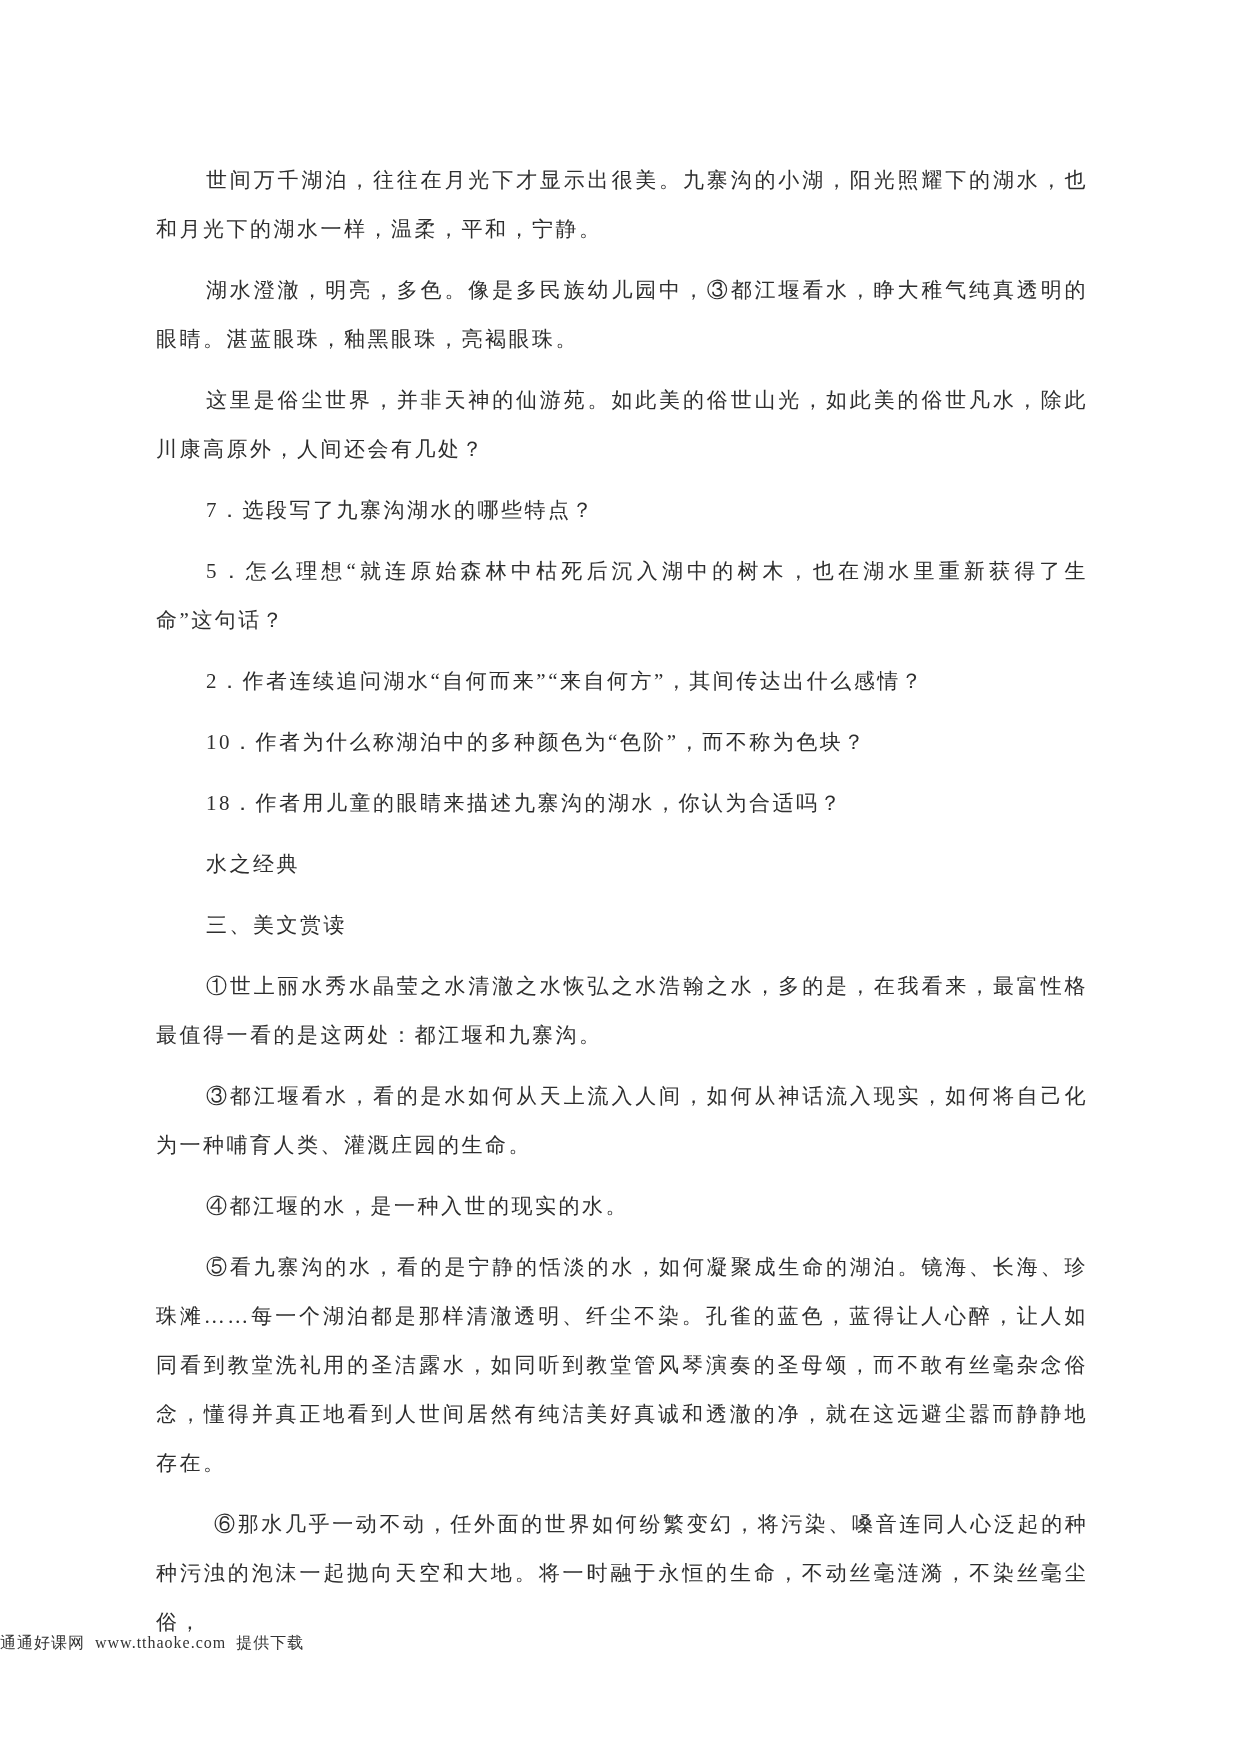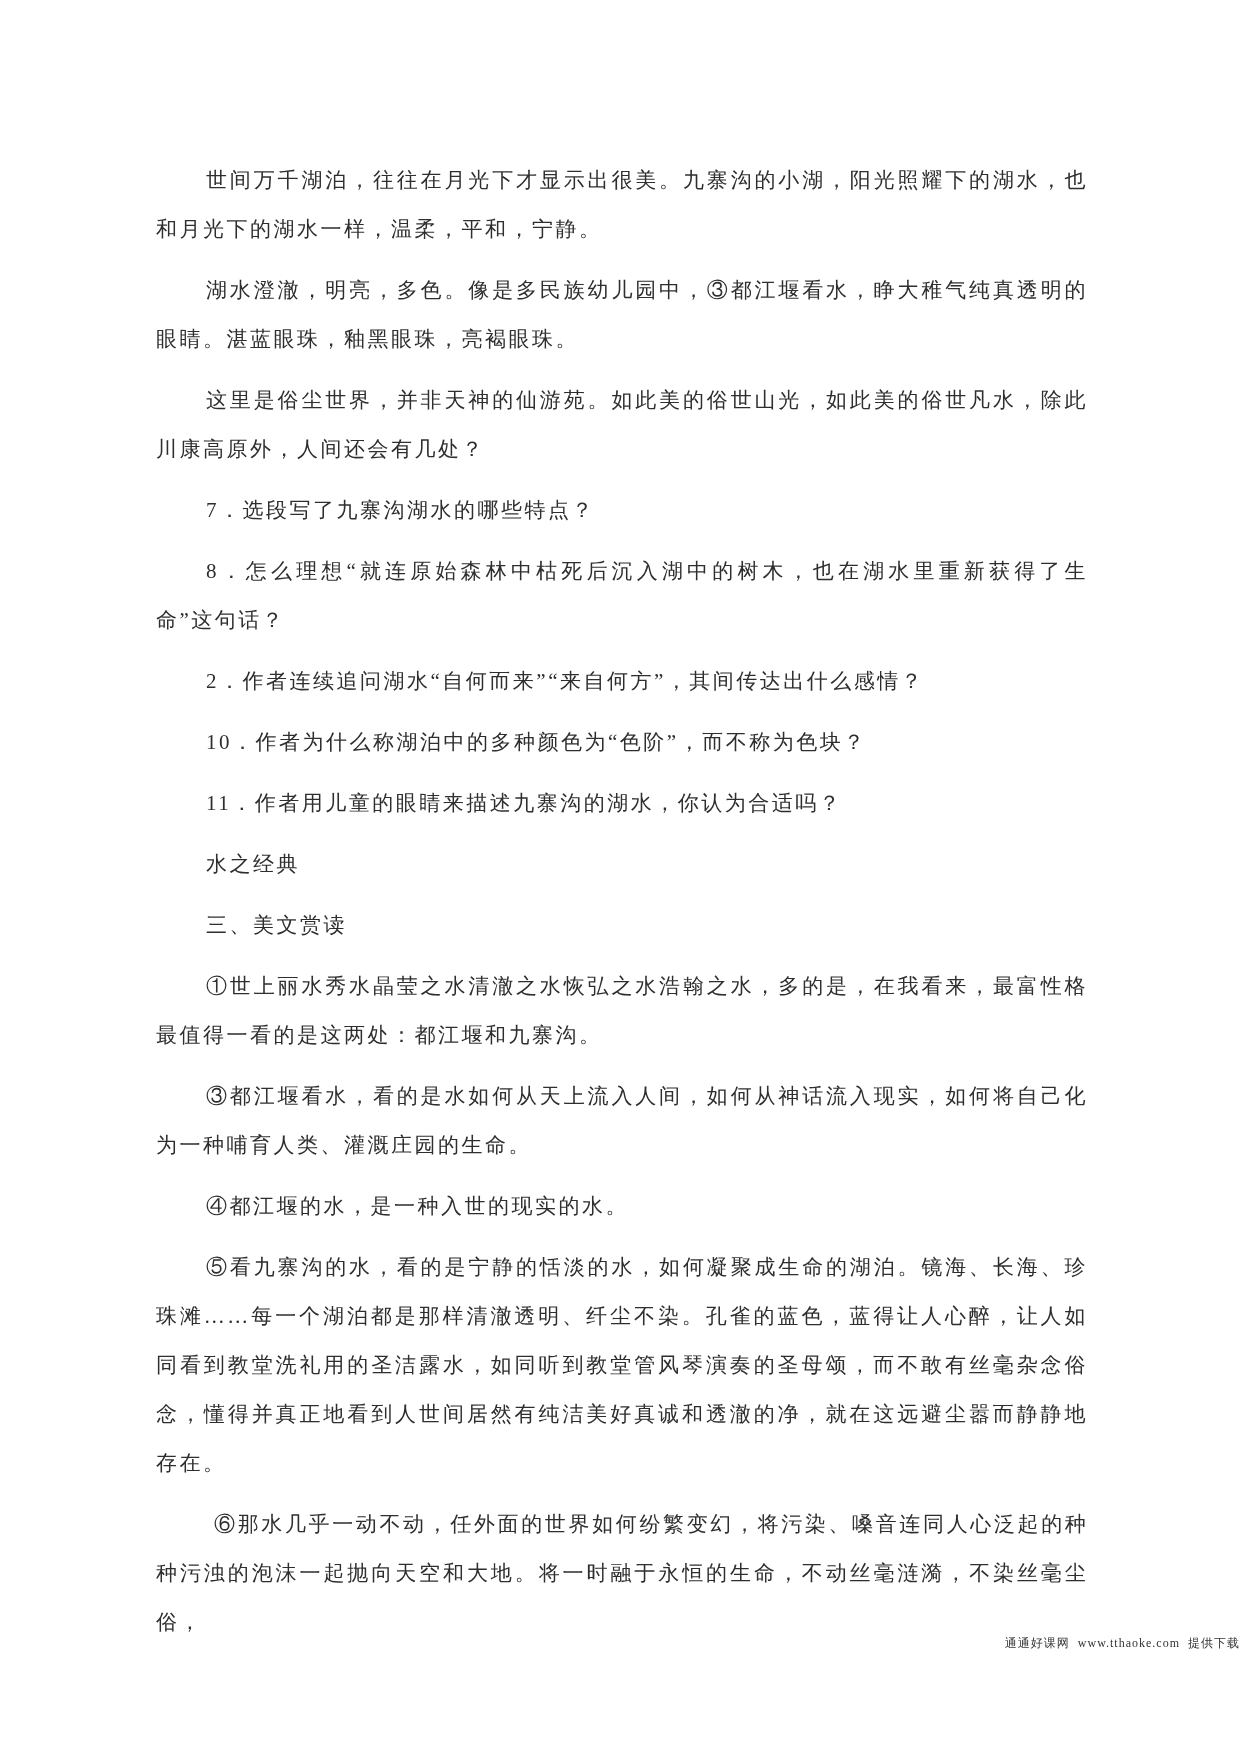--- a/index.html
+++ b/index.html
@@ -34,42 +34,42 @@
   
   .content p:last-child {
     letter-spacing: 2.2px;
     text-indent: 58px;
   }
   .footer {
     position: absolute;
     left: 0;
     top: 1630px;
     width: 1240px;
-    text-align: right;
+    text-align: left;
     color: #333333;
-    font-size: 12px;
+    font-size: 16px;
     line-height: 26px;
     letter-spacing: 1px;
     font-family: "Liberation Serif", "DejaVu Serif", serif;
   }
   .footer .seg { white-space: pre; }
 </style>
 </head>
 <body>
 
 <div class="page">
   <div class="content" id="content">
       <p>世间万千湖泊，往往在月光下才显示出很美。九寨沟的小湖，阳光照耀下的湖水，也和月光下的湖水一样，温柔，平和，宁静。</p>
       <p>湖水澄澈，明亮，多色。像是多民族幼儿园中，③都江堰看水，睁大稚气纯真透明的眼睛。湛蓝眼珠，釉黑眼珠，亮褐眼珠。</p>
       <p>这里是俗尘世界，并非天神的仙游苑。如此美的俗世山光，如此美的俗世凡水，除此川康高原外，人间还会有几处？</p>
       <p>7．选段写了九寨沟湖水的哪些特点？</p>
-      <p>8．怎么理想“就连原始森林中枯死后沉入湖中的树木，也在湖水里重新获得了生命”这句话？</p>
+      <p>5．怎么理想“就连原始森林中枯死后沉入湖中的树木，也在湖水里重新获得了生命”这句话？</p>
       <p>2．作者连续追问湖水“自何而来”“来自何方”，其间传达出什么感情？</p>
       <p>10．作者为什么称湖泊中的多种颜色为“色阶”，而不称为色块？</p>
-      <p>11．作者用儿童的眼睛来描述九寨沟的湖水，你认为合适吗？</p>
+      <p>18．作者用儿童的眼睛来描述九寨沟的湖水，你认为合适吗？</p>
       <p>水之经典</p>
       <p>三、美文赏读</p>
       <p>①世上丽水秀水晶莹之水清澈之水恢弘之水浩翰之水，多的是，在我看来，最富性格最值得一看的是这两处：都江堰和九寨沟。</p>
       <p>③都江堰看水，看的是水如何从天上流入人间，如何从神话流入现实，如何将自己化为一种哺育人类、灌溉庄园的生命。</p>
       <p>④都江堰的水，是一种入世的现实的水。</p>
       <p>⑤看九寨沟的水，看的是宁静的恬淡的水，如何凝聚成生命的湖泊。镜海、长海、珍珠滩……每一个湖泊都是那样清澈透明、纤尘不染。孔雀的蓝色，蓝得让人心醉，让人如同看到教堂洗礼用的圣洁露水，如同听到教堂管风琴演奏的圣母颂，而不敢有丝毫杂念俗念，懂得并真正地看到人世间居然有纯洁美好真诚和透澈的净，就在这远避尘嚣而静静地存在。</p>
       <p>⑥那水几乎一动不动，任外面的世界如何纷繁变幻，将污染、嗓音连同人心泛起的种种污浊的泡沫一起抛向天空和大地。将一时融于永恒的生命，不动丝毫涟漪，不染丝毫尘俗，</p>
     </div>
   <div class="footer">
     <span class="seg">通通好课网</span><span class="seg">  </span><span class="seg">www.tthaoke.com</span><span class="seg">  </span><span class="seg">提供下载</span>

